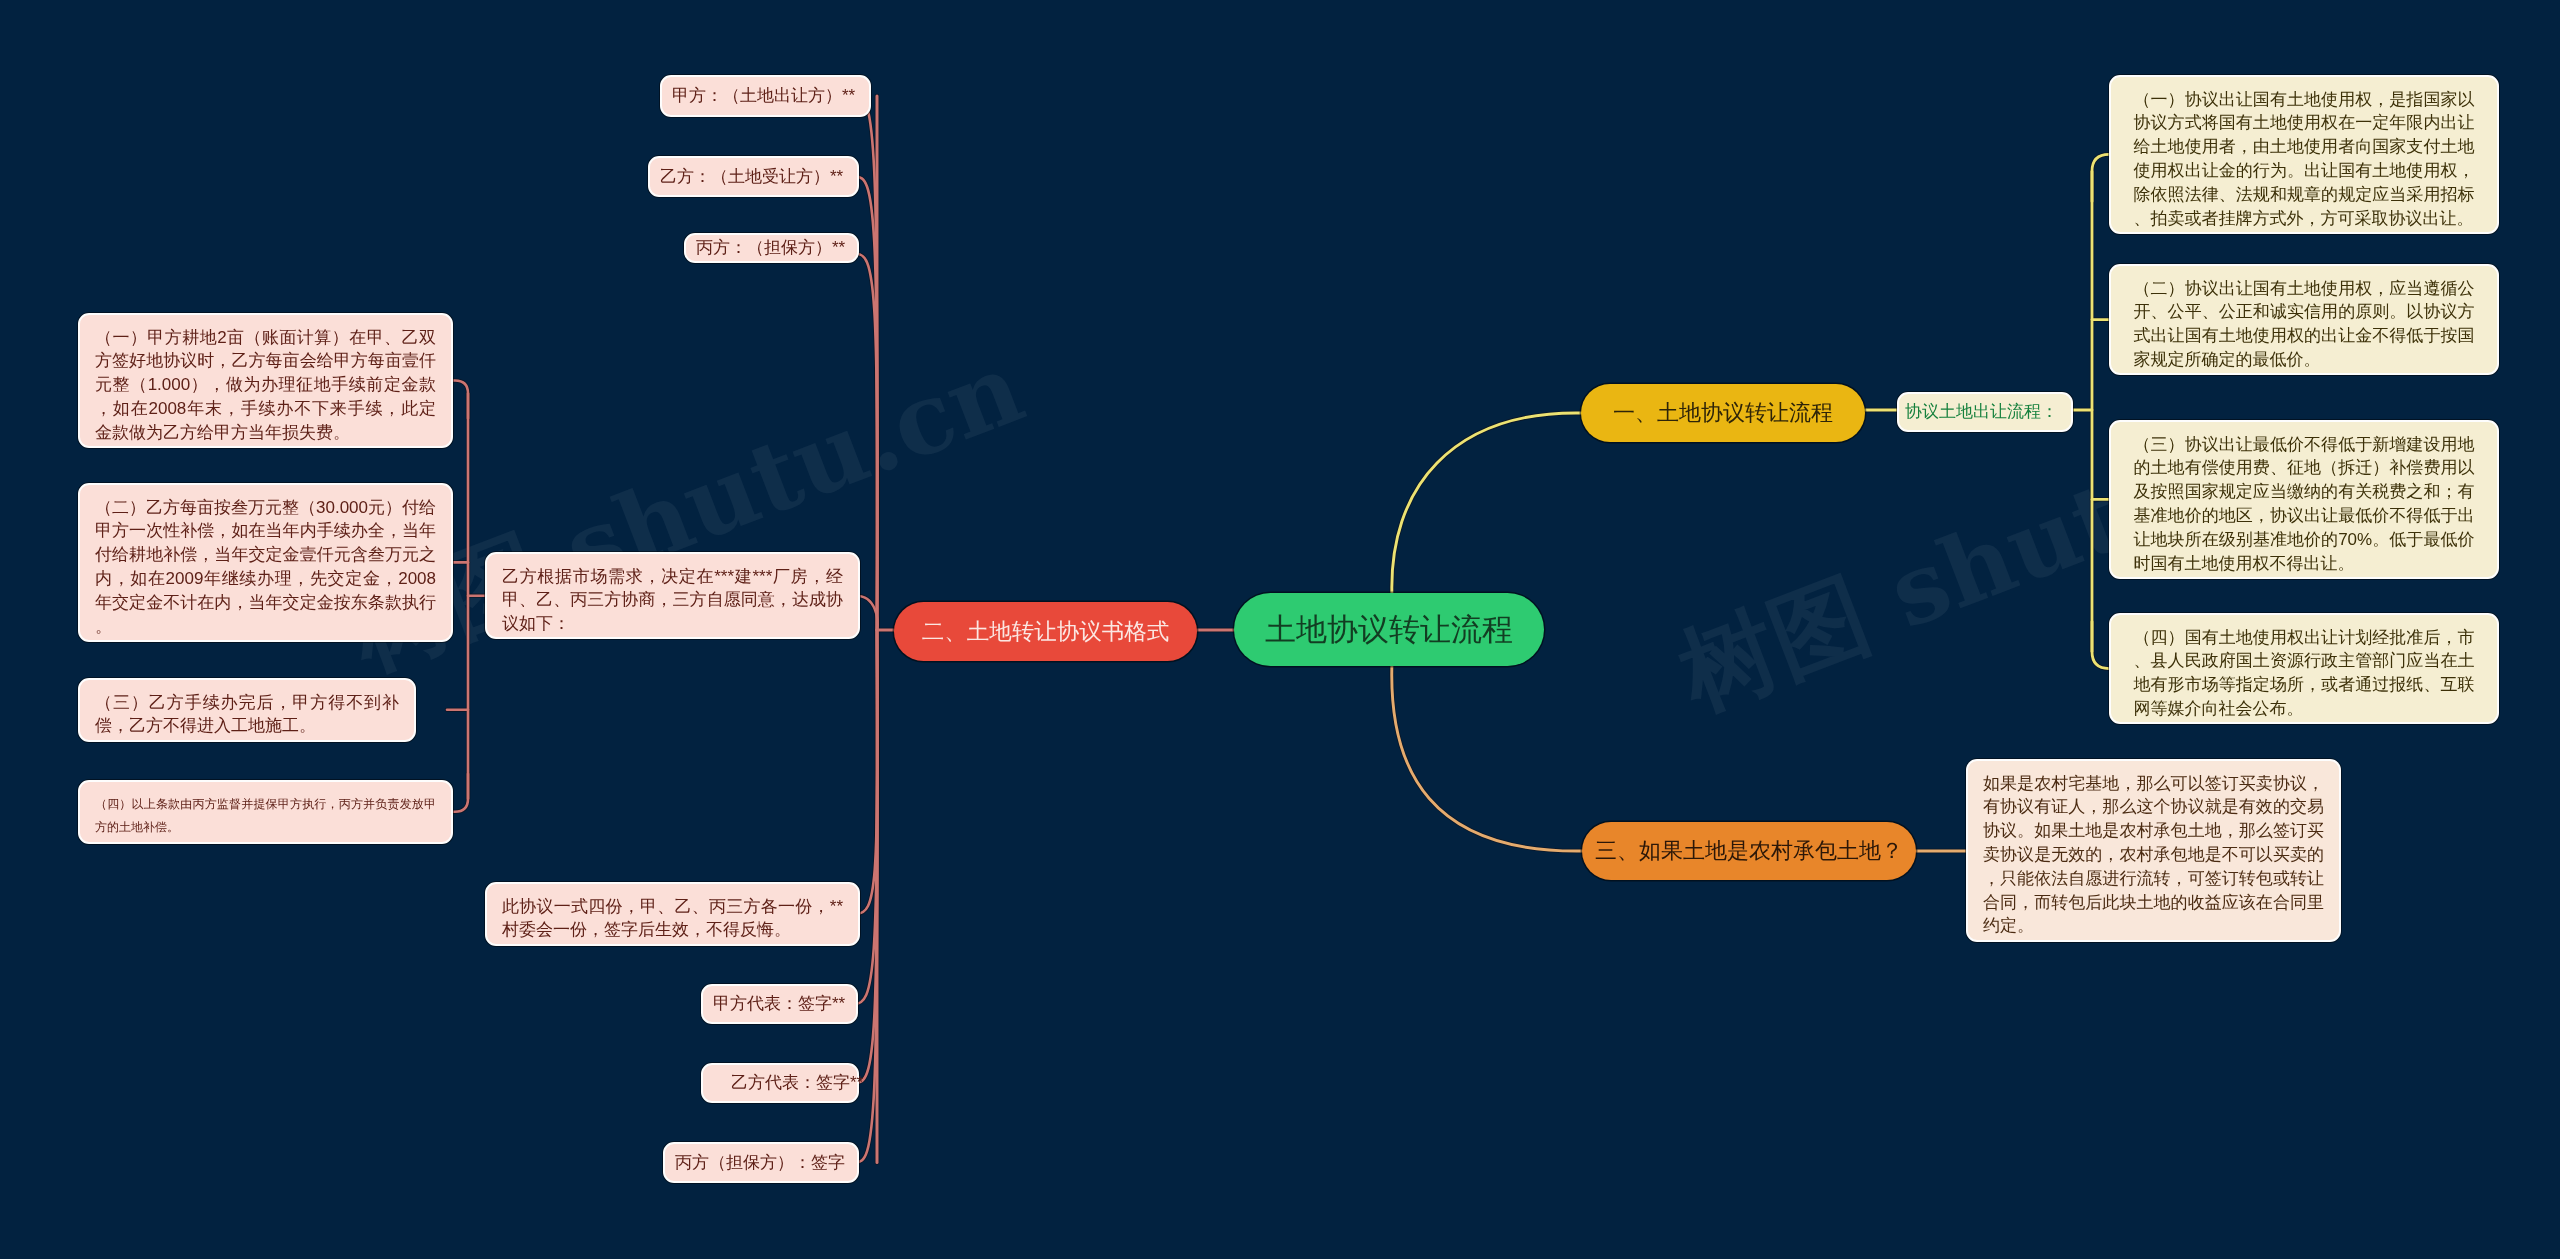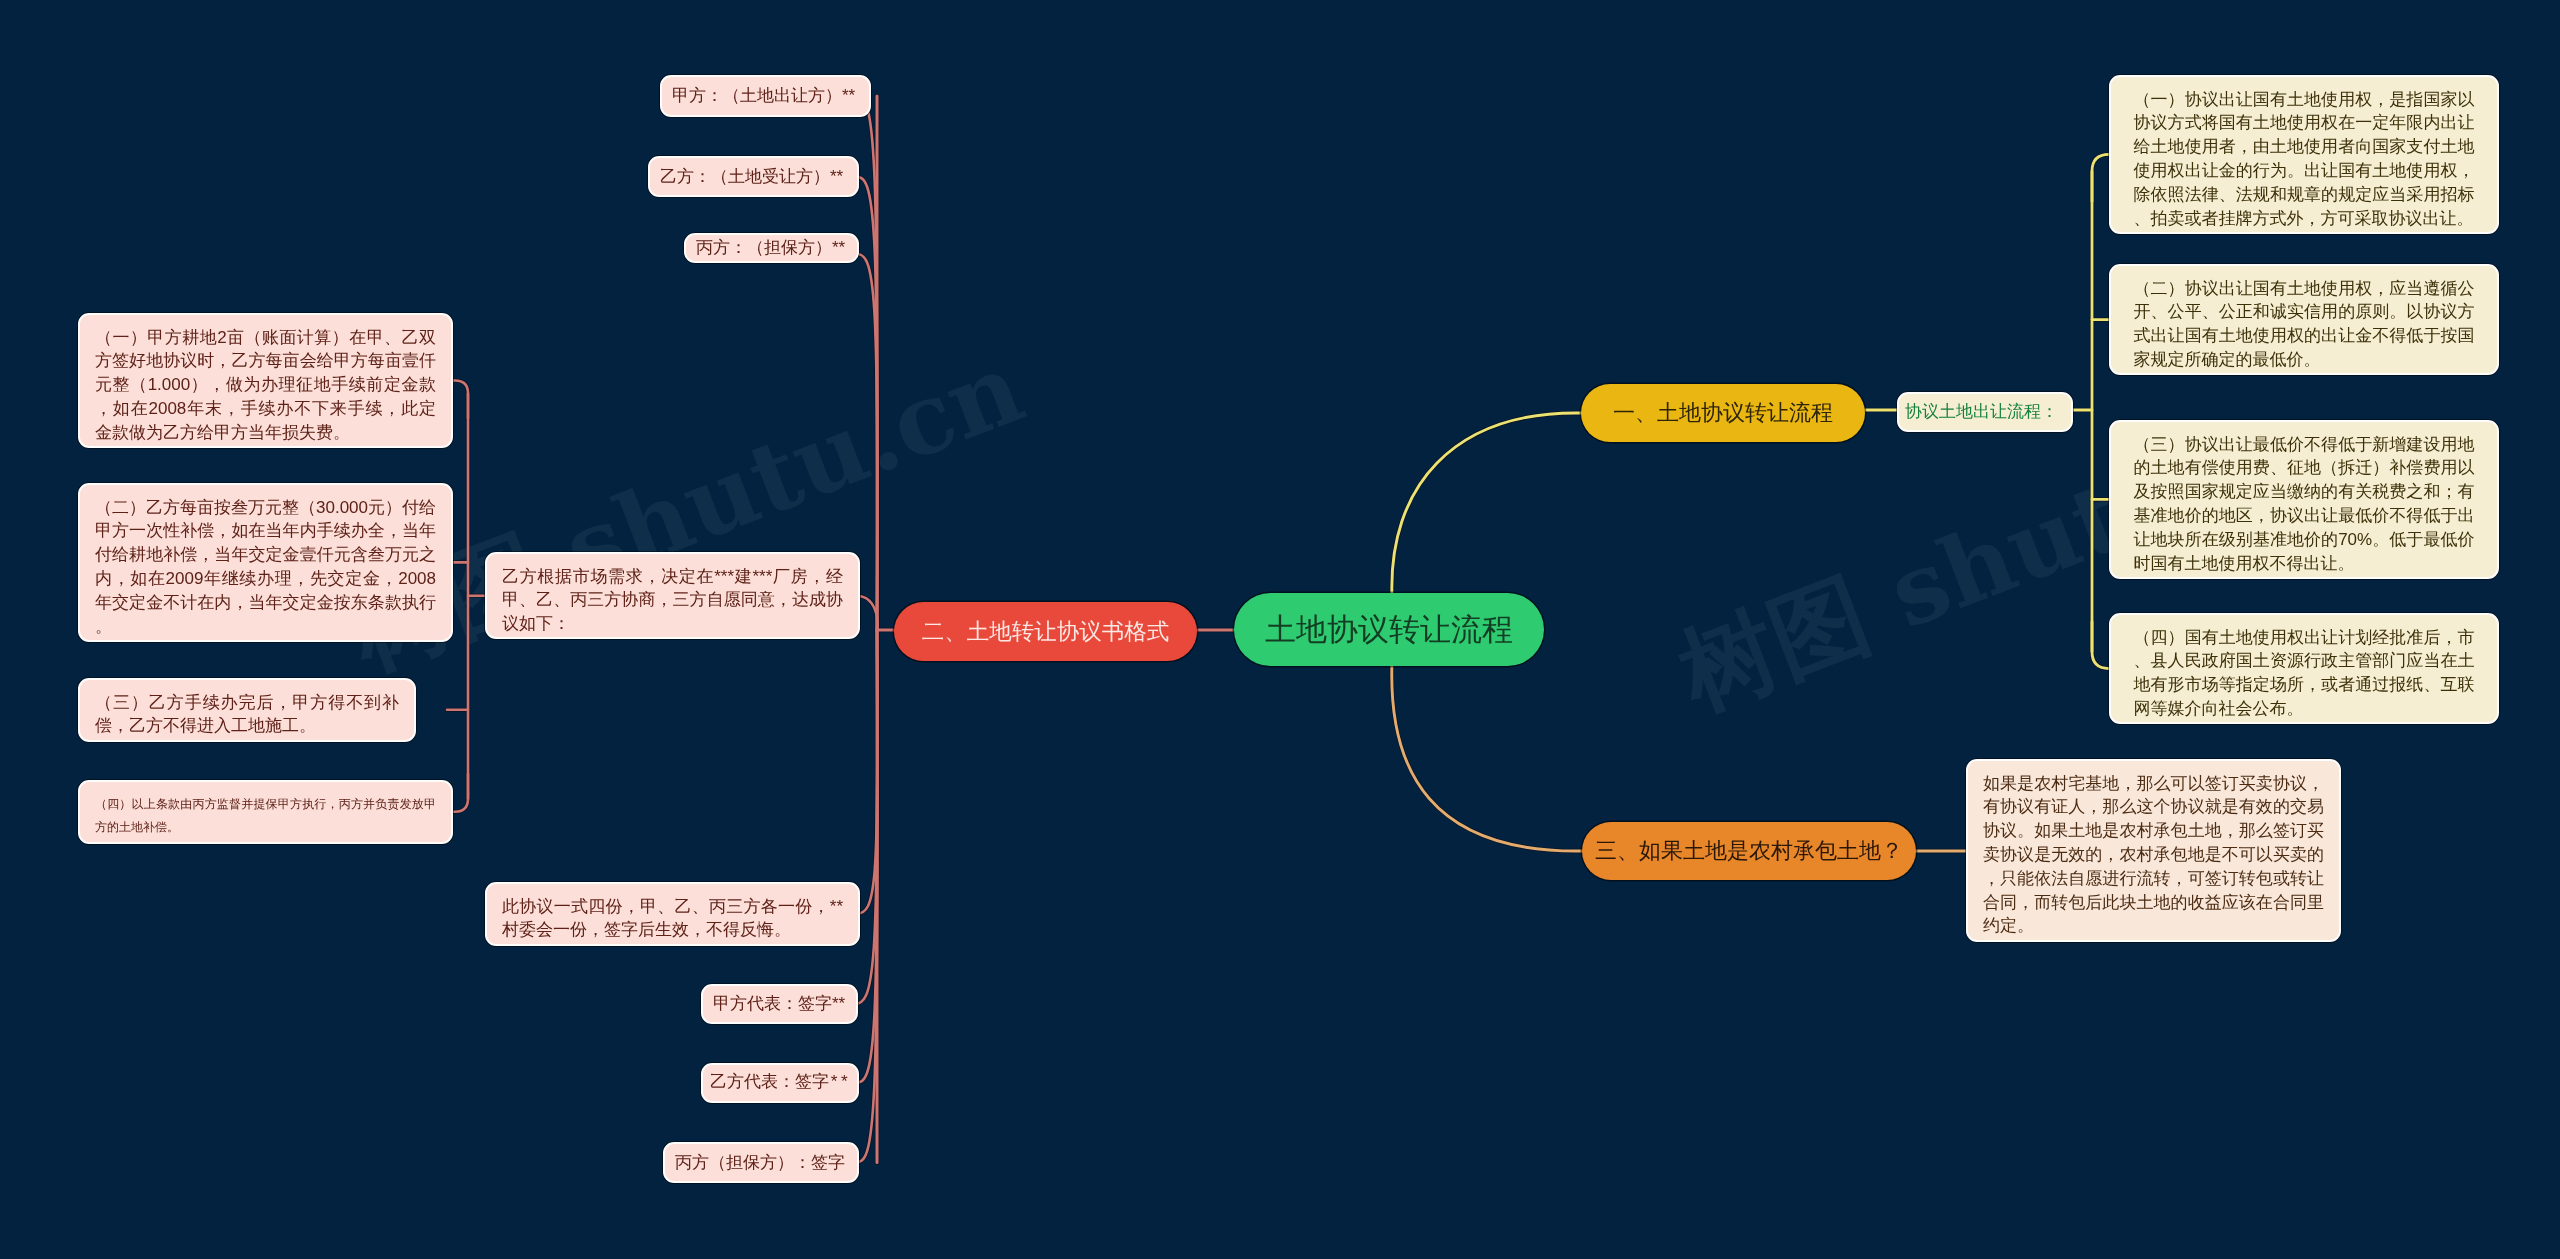--- a/index.html
+++ b/index.html
@@ -108,21 +108,21 @@
   <div class="node leaf" style="left:648px;top:75px;width:211px;height:42px;background:#fbdfd8;color:#5e2017;font-size:17px;line-height:23.8px;padding:8px 10px;justify-content:center;white-space:pre;margin-left:12px;"><span>甲方：（土地出让方）**</span></div>
   <div class="node leaf" style="left:648px;top:156px;width:211px;height:41px;background:#fbdfd8;color:#5e2017;font-size:17px;line-height:23.8px;padding:8px 10px;justify-content:center;white-space:pre;"><span>乙方：（土地受让方）**</span></div>
   <div class="node leaf" style="left:684px;top:233px;width:175px;height:30px;background:#fbdfd8;color:#5e2017;font-size:17px;line-height:23.8px;padding:8px 10px;justify-content:center;white-space:pre;"><span>丙方：（担保方）**</span></div>
   <div class="node leaf para" style="left:485px;top:552px;width:375px;height:87.4px;background:#fbdfd8;color:#5e2017;font-size:17px;line-height:23.8px;padding:8px 15px;">
       <span>乙方根据市场需求，决定在***建***厂房，经甲、乙、丙三方协商，三方自愿同意，达成协议如下：</span>
     </div>
   <div class="node leaf para" style="left:485px;top:882px;width:375px;height:63.6px;background:#fbdfd8;color:#5e2017;font-size:17px;line-height:23.8px;padding:8px 15px;">
       <span>此协议一式四份，甲、乙、丙三方各一份，**村委会一份，签字后生效，不得反悔。</span>
     </div>
   <div class="node leaf" style="left:701px;top:984px;width:157px;height:40px;background:#fbdfd8;color:#5e2017;font-size:17px;line-height:23.8px;padding:8px 10px;justify-content:flex-start;white-space:pre;"><span>甲方代表：签字**</span></div>
-  <div class="node leaf" style="left:701px;top:1063px;width:158px;height:40px;background:#fbdfd8;color:#5e2017;font-size:17px;line-height:23.8px;padding:8px 7px;justify-content:center;white-space:pre;font-family:Liberation Mono, monospace;"><span>乙方代表：签字**</span></div>
+  <div class="node leaf" style="left:701px;top:1063px;width:158px;height:40px;background:#fbdfd8;color:#5e2017;font-size:17px;line-height:23.8px;padding:8px 28px;justify-content:center;white-space:pre;"><span>乙方代表：签字**</span></div>
   <div class="node leaf" style="left:663px;top:1142px;width:196px;height:41px;background:#fbdfd8;color:#5e2017;font-size:17px;line-height:23.8px;padding:8px 10px;justify-content:center;white-space:pre;"><span>丙方（担保方）：签字</span></div>
   <div class="node leaf para" style="left:78px;top:313px;width:375px;height:135px;background:#fbdfd8;color:#5e2017;font-size:17px;line-height:23.8px;padding:8px 15px;">
       <span>（一）甲方耕地2亩（账面计算）在甲、乙双方签好地协议时，乙方每亩会给甲方每亩壹仟元整（1.000），做为办理征地手续前定金款，如在2008年末，手续办不下来手续，此定金款做为乙方给甲方当年损失费。</span>
     </div>
   <div class="node leaf para" style="left:78px;top:483px;width:375px;height:158.8px;background:#fbdfd8;color:#5e2017;font-size:17px;line-height:23.8px;padding:8px 15px;">
       <span>（二）乙方每亩按叁万元整（30.000元）付给甲方一次性补偿，如在当年内手续办全，当年付给耕地补偿，当年交定金壹仟元含叁万元之内，如在2009年继续办理，先交定金，2008年交定金不计在内，当年交定金按东条款执行。</span>
     </div>
   <div class="node leaf para" style="left:78px;top:678px;width:338px;height:63.6px;background:#fbdfd8;color:#5e2017;font-size:17px;line-height:23.8px;padding:8px 15px;">
       <span>（三）乙方手续办完后，甲方得不到补偿，乙方不得进入工地施工。</span>
     </div>

